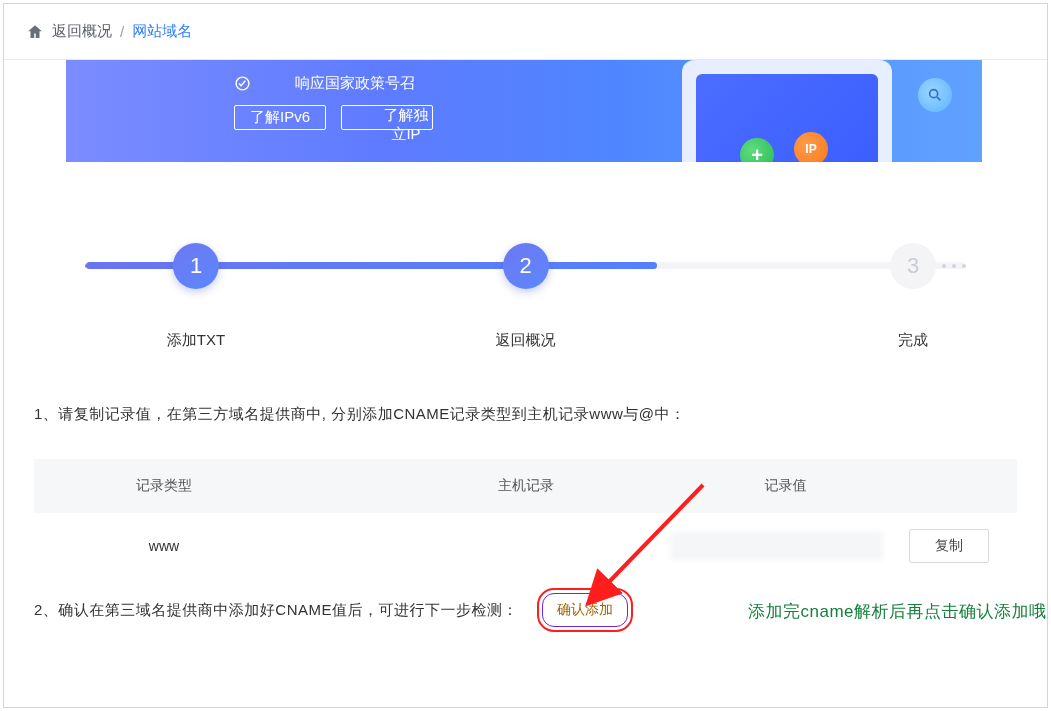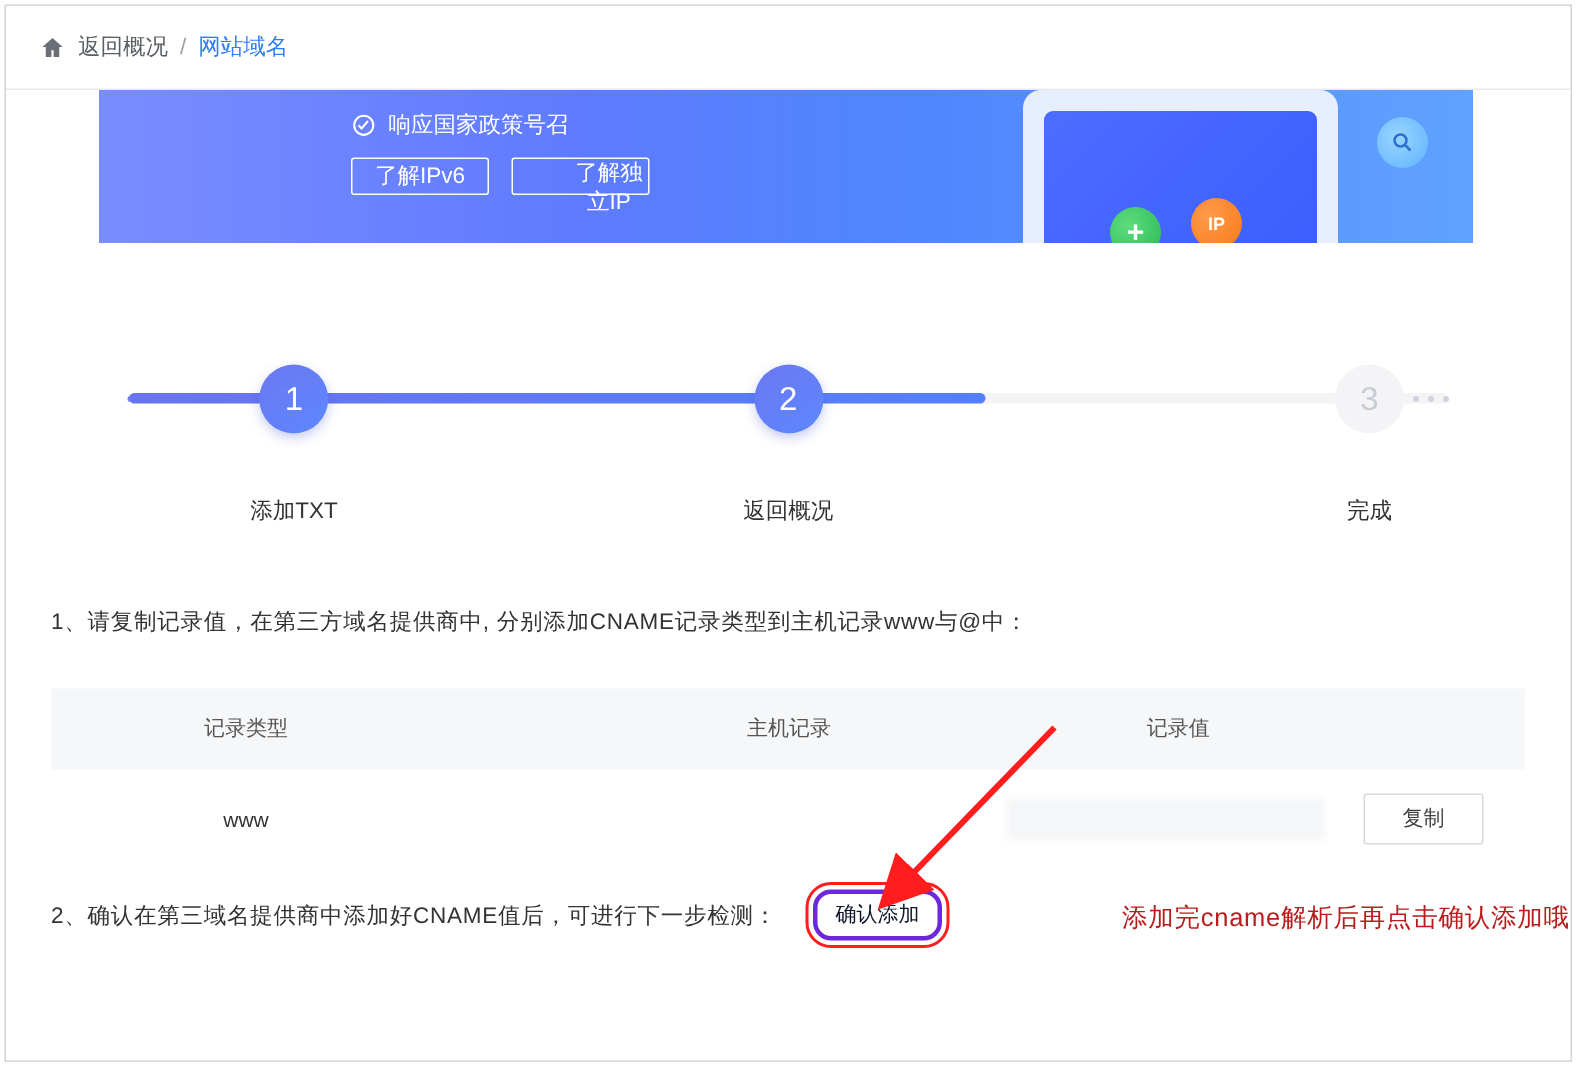--- a/index.html
+++ b/index.html
@@ -25,21 +25,21 @@
   .breadcrumb .sep { margin:0 8px; color:#9aa0a8; }
   .breadcrumb .crumb-here { color:#2f7eff; }
 
   
   .banner-wrap { padding:0 62px; }
   .banner {
     position:relative; width:916px; height:102px; overflow:hidden;
     background:linear-gradient(90deg, #7b8cff 0%, #5e7bff 35%, #4f86ff 60%, #60a2ff 100%);
     color:#fff;
   }
-  .banner-check { position:absolute; left:168px; top:14px; display:flex; align-items:center; font-size:15px; }
+  .banner-check { position:absolute; left:168px; top:14px; display:flex; align-items:center; font-size:15px;gap:36px; }
   .banner-check svg { width:17px; height:17px; stroke:#fff; fill:none; margin-right:8px; }
   .banner-btn {
     position:absolute; top:45px; height:25px; width:92px;
     border:1px solid #fff; background:transparent; color:#fff;
     font-size:15px; border-radius:2px; cursor:pointer;
   }
   .banner-btn.b1 { left:168px; }
   .banner-btn.b2 { left:275px;padding-left:38px; }
   .banner .laptop { position:absolute; right:60px; top:-30px; width:260px; height:180px; }
   .banner .laptop .lid {
@@ -118,32 +118,32 @@
     filter:blur(2.4px);
   }
   .copy-btn {
     width:80px;height:34px;border:1px solid #d7dbe1;background:#fff;
     border-radius:2px;font-size:14px;cursor:pointer;color:#444;
   }
 
   .instr2row { margin-top:14px; display:flex; align-items:center; }
   .instr2 { font-size:15px; color:#333; letter-spacing:0.5px; }
   .confirm-btn{
-    margin-left:24px; width:86px;height:34px;border:3px solid #6d28d9;background:#fff;
-    border-radius:12px;font-size:14px;cursor:pointer;color:#0f172a;
+    margin-left:24px; width:86px;height:34px;border:1px solid #6d28d9;background:#fff;
+    border-radius:12px;font-size:14px;cursor:pointer;color:#a16207;
     outline:2px solid #ff1d1d; outline-offset:3px;
   }
 
   
   .anno-arrow{
     position:absolute; left:554px; top:476px; width:160px; height:140px; pointer-events:none;
   }
   .anno-arrow svg{ width:100%; height:100%; overflow:visible;}
   .anno-text{
-    position:absolute; left:744px; top:596px; font-size:17px; color:#b91c1c;
+    position:absolute; left:744px; top:596px; font-size:17px; color:#15803d;
     letter-spacing:0.5px;
   }
 </style>
 </head>
 <body>
 
 <div class="frame">
 
   <div class="breadcrumb">
     <span class="home-icon">

